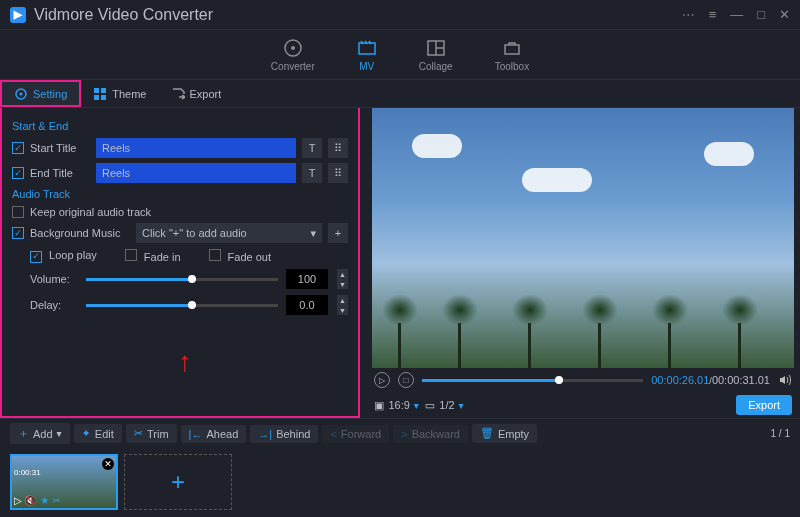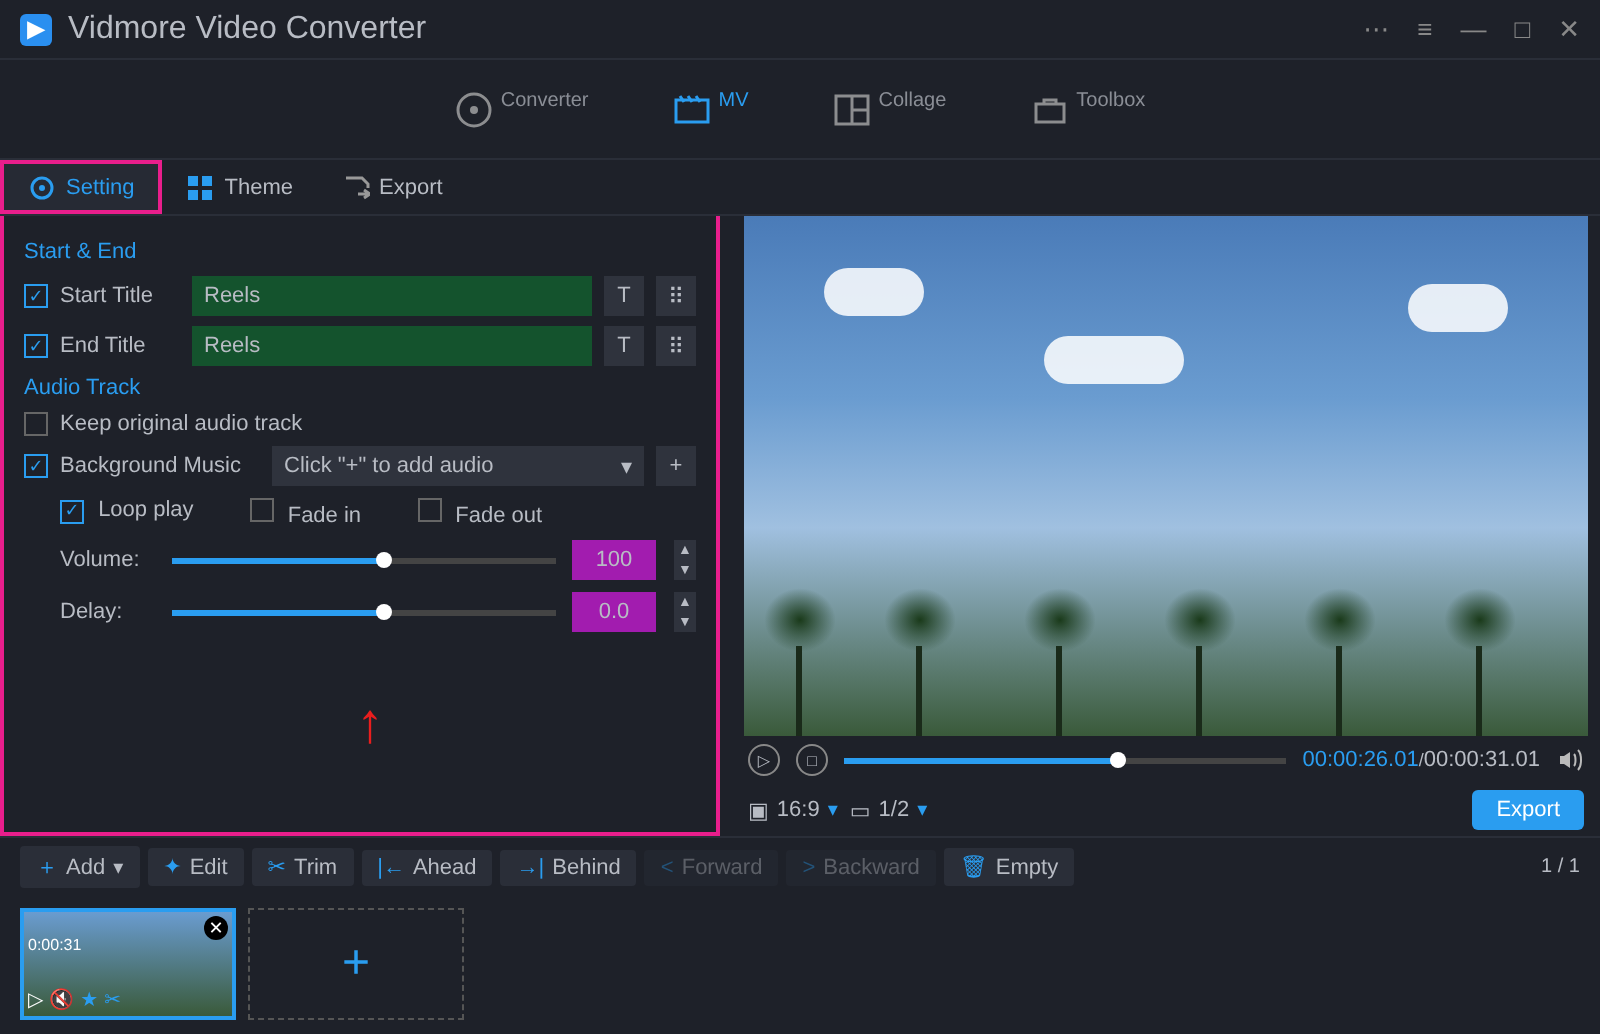--- a/index.html
+++ b/index.html
@@ -3,50 +3,50 @@
 <meta charset="utf-8">
 <style>
 *{box-sizing:border-box;margin:0;padding:0;font-family:"Segoe UI",Arial,sans-serif;font-size:11px;color:#b8bcc4}
 body{background:#1e2129;width:800px;height:517px;overflow:hidden}
 .titlebar{height:30px;display:flex;align-items:center;padding:0 10px;border-bottom:1px solid #2a2e38}
 .logo{width:16px;height:16px;background:#2a8ff0;border-radius:3px;margin-right:8px;display:flex;align-items:center;justify-content:center;color:#fff;font-weight:bold}
 .title{flex:1;font-size:16px}
 .winbtns{display:flex;gap:14px}
 .winbtns span{color:#888;font-size:13px;cursor:pointer}
 .mainnav{height:50px;display:flex;justify-content:center;align-items:center;gap:42px;border-bottom:1px solid #2a2e38}
-.navitem{display:flex;flex-direction:row;align-items:flex-start;gap:3px;cursor:pointer;opacity:.7}
+.navitem{display:flex;flex-direction:column;align-items:center;gap:3px;cursor:pointer;opacity:.7}
 .navitem.active{opacity:1}
 .navitem.active .navlabel{color:#2a9df0}
 .navicon{width:20px;height:20px;display:flex;align-items:center;justify-content:center}
 .navlabel{font-size:10px}
 .mvnav{height:28px;display:flex;align-items:center;border-bottom:1px solid #2a2e38}
 .mvtab{display:flex;align-items:center;gap:5px;padding:0 12px;height:100%;cursor:pointer}
 .mvtab.theme{color:#2a9df0}
 .mvtab.setting{border:2px solid #e91e8c;background:#262a34}
 .mvtab.setting span{color:#2a9df0}
 .mvtab svg,.mvtab .mi{width:14px;height:14px}
 .content{display:flex;height:310px}
 .leftpanel{width:360px;border:2px solid #e91e8c;border-top:none;padding:8px 10px 0;overflow:hidden}
 .section-h{color:#2a9df0;font-size:11px;margin:4px 0 6px}
 .row{display:flex;align-items:center;gap:6px;margin-bottom:5px}
 .cb{width:12px;height:12px;border:1px solid #2a9df0;display:inline-flex;align-items:center;justify-content:center;cursor:pointer}
 .cb.checked::after{content:"✓";color:#2a9df0;font-size:9px;line-height:1}
 .cb.unchecked{border-color:#666}
 .lbl{min-width:60px}
-.txtin{flex:1;height:20px;background:#14532d;border:none;padding:0 6px;color:#b8bcc4}
+.txtin{flex:1;height:20px;background:#1d4ed8;border:none;padding:0 6px;color:#b8bcc4}
 .iconbtn{width:20px;height:20px;background:#2f333d;display:flex;align-items:center;justify-content:center;cursor:pointer}
 .dropdown{flex:1;height:20px;background:#2f333d;display:flex;align-items:center;padding:0 6px;cursor:pointer;justify-content:space-between}
 .audiorow{display:flex;gap:28px;margin:6px 0 6px 18px}
 .audiorow .cb{margin-right:4px}
 .sliderrow{display:flex;align-items:center;gap:8px;margin:6px 0 6px 18px}
 .sliderlbl{width:48px}
 .slider{flex:1;height:3px;background:#444;position:relative}
 .slider .fill{position:absolute;height:3px;background:#2a9df0;left:0}
 .slider .thumb{position:absolute;width:8px;height:8px;background:#fff;border-radius:50%;top:-3px;transform:translateX(-50%)}
-.numbox{width:42px;height:20px;background:#a21caf;text-align:center;line-height:20px}
+.numbox{width:42px;height:20px;background:#000000;text-align:center;line-height:20px}
 .spinbtns{width:12px;display:flex;flex-direction:column}
 .spinbtns span{height:10px;background:#2f333d;display:flex;align-items:center;justify-content:center;font-size:7px;margin-left:1px;cursor:pointer}
 .preview{flex:1;display:flex;flex-direction:column;padding:0 6px 0 12px}
 .video{flex:1;background:linear-gradient(180deg,#4a7bb8 0%,#6a9cd0 35%,#a0c0e0 60%,#3a5a3a 100%);position:relative;overflow:hidden}
 .palm{position:absolute;width:36px;height:90px;bottom:0}
 .palm::before{content:"";position:absolute;bottom:0;left:16px;width:3px;height:45px;background:#1a2a1a}
 .palm::after{content:"";position:absolute;top:16px;left:0;right:0;height:32px;background:radial-gradient(ellipse at center,#1a3a1a 0%,transparent 70%);border-radius:50%}
 .cloud{position:absolute;width:50px;height:24px;background:#fff;border-radius:20px;opacity:.85}
 .controls{height:24px;display:flex;align-items:center;gap:8px;padding:4px 2px}
 .cbtn{width:16px;height:16px;border:1px solid #888;border-radius:50%;display:flex;align-items:center;justify-content:center;cursor:pointer;font-size:8px}

